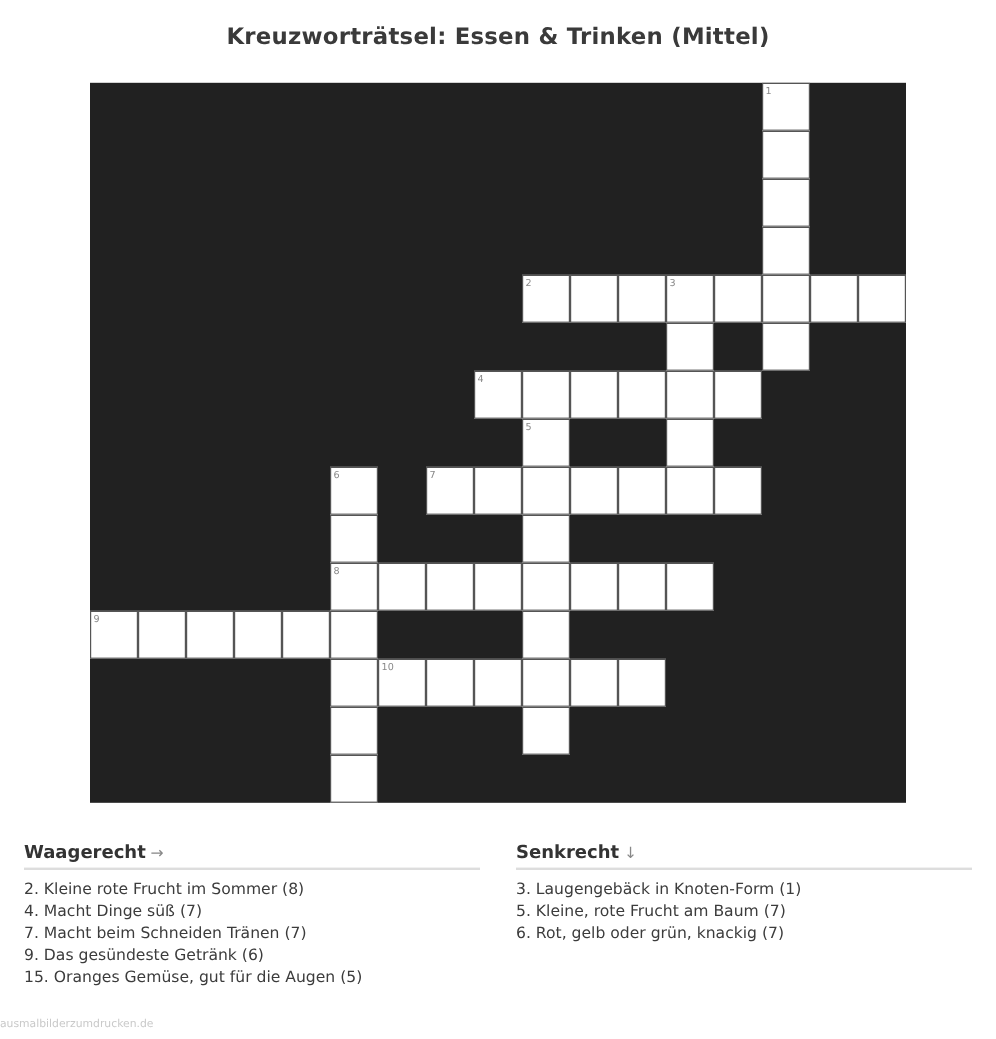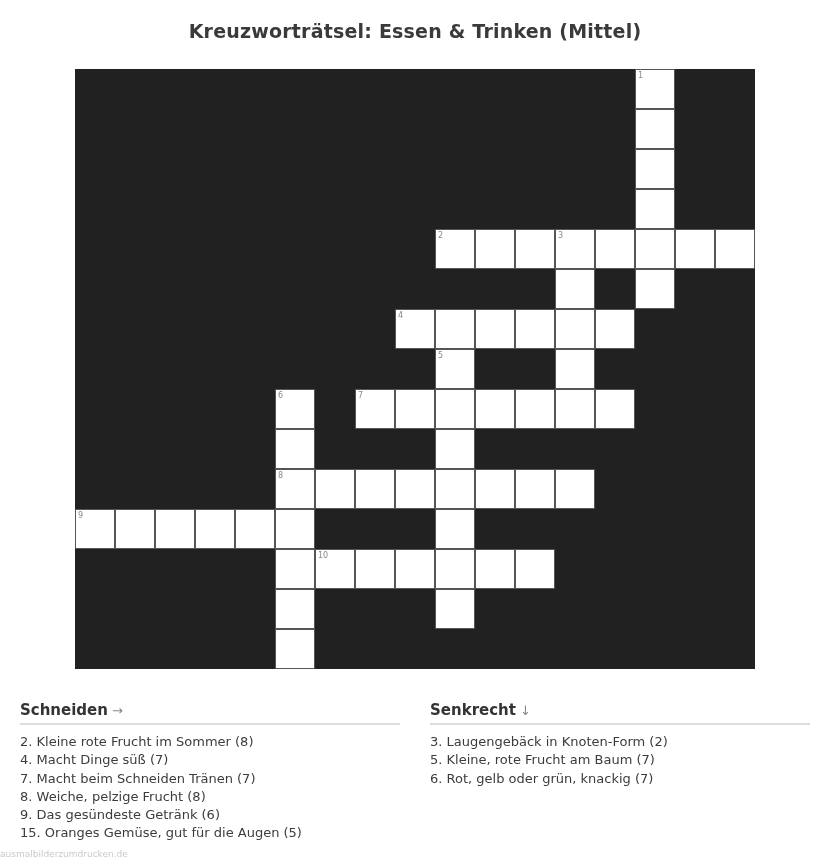--- a/index.html
+++ b/index.html
@@ -181,38 +181,37 @@
       <div class="cell" style="grid-area: 13 / 12;"></div>
       <div class="cell" style="grid-area: 14 / 6;"></div>
       <div class="cell" style="grid-area: 14 / 10;"></div>
       <div class="cell" style="grid-area: 15 / 6;"></div>
     </div>
 
   <div class="clues">
 
     <div class="clue-col left">
       <div class="clue-header">
-        <span>Schneiden</span><span class="dir-arrow">→</span>
+        <span>Waagerecht</span><span class="dir-arrow">→</span>
       </div>
       <div class="clue-list">
         <div class="clue">2. Kleine rote Frucht im Sommer (8)</div>
         <div class="clue">4. Macht Dinge süß (7)</div>
         <div class="clue">7. Macht beim Schneiden Tränen (7)</div>
-        <div class="clue">8. Weiche, pelzige Frucht (8)</div>
         <div class="clue">9. Das gesündeste Getränk (6)</div>
         <div class="clue">15. Oranges Gemüse, gut für die Augen (5)</div>
       </div>
     </div>
 
     <div class="clue-col right">
       <div class="clue-header">
         <span>Senkrecht</span><span class="dir-arrow">↓</span>
       </div>
       <div class="clue-list">
-        <div class="clue">3. Laugengebäck in Knoten-Form (2)</div>
+        <div class="clue">3. Laugengebäck in Knoten-Form (1)</div>
         <div class="clue">5. Kleine, rote Frucht am Baum (7)</div>
         <div class="clue">6. Rot, gelb oder grün, knackig (7)</div>
       </div>
     </div>
 
   </div>
 
   <div class="footer">ausmalbilderzumdrucken.de</div>
 
 </div>

